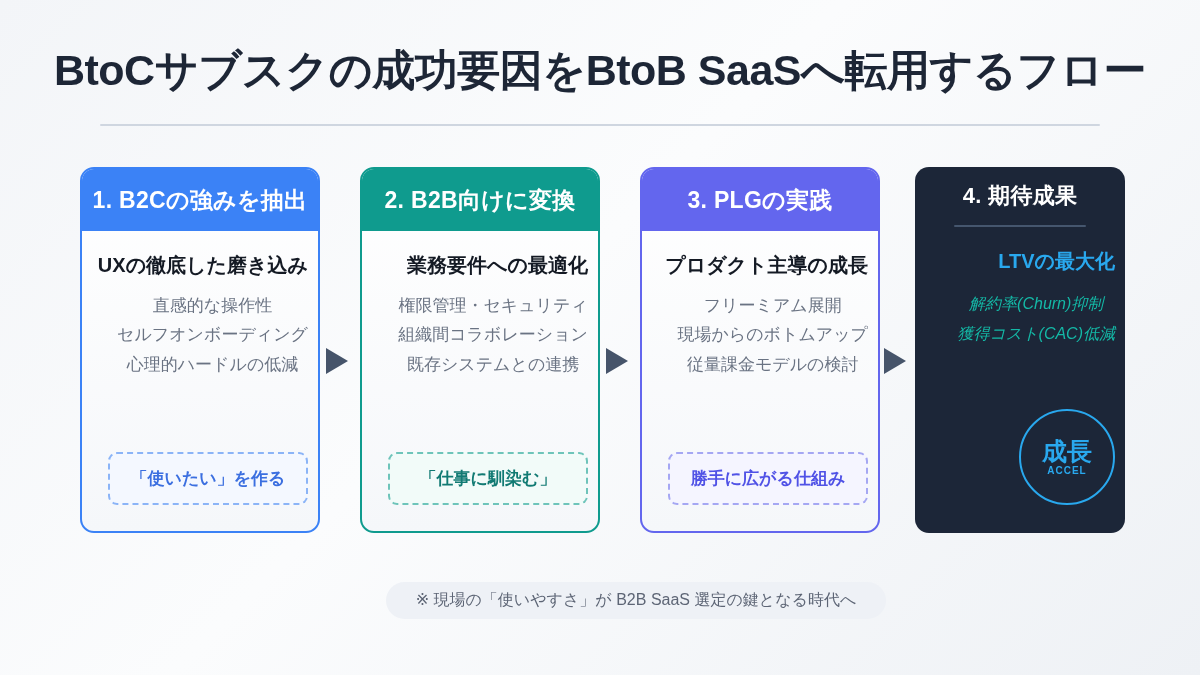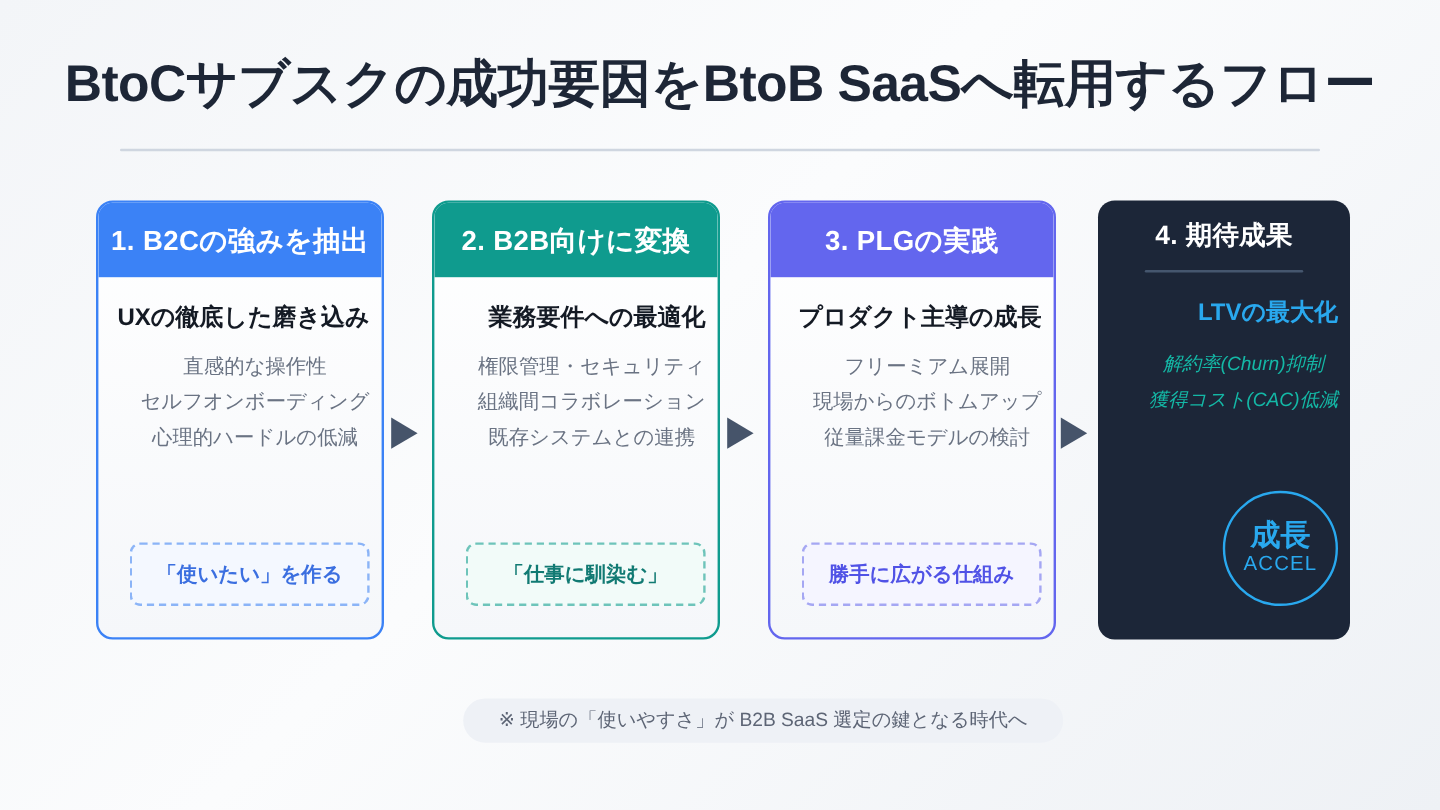--- a/index.html
+++ b/index.html
@@ -98,21 +98,21 @@
 
   
   .circle {
     margin-top:auto; margin-bottom:28px;
     width:96px; height:96px; border-radius:50%;
     border:2px solid #29a8ee;
     display:flex; flex-direction:column;
     align-items:center; justify-content:center; gap:1px;
   }
   .circle-main { font-size:25px; font-weight:700; color:#29a8ee; line-height:1; }
-  .circle-sub  { font-size:17px; font-weight:400; color:#29a8ee; letter-spacing:1px; }
+  .circle-sub  { font-size:10px; font-weight:700; color:#29a8ee; letter-spacing:1px; }
 
   
   .arrow {
     position:absolute; top:348px;
     width:0; height:0;
     border-top:13px solid transparent;
     border-bottom:13px solid transparent;
     border-left:22px solid #46546a;
   }
   .arrow.a1 { left:326px; }

